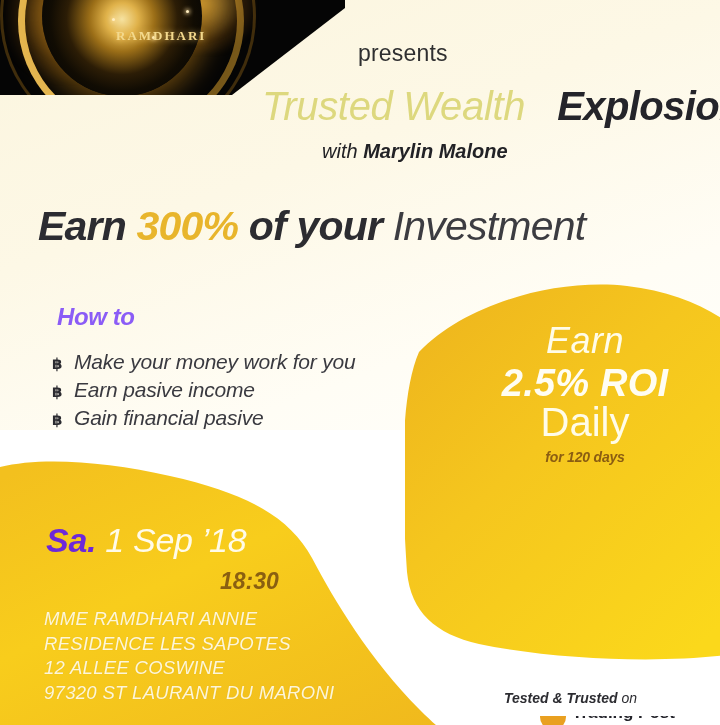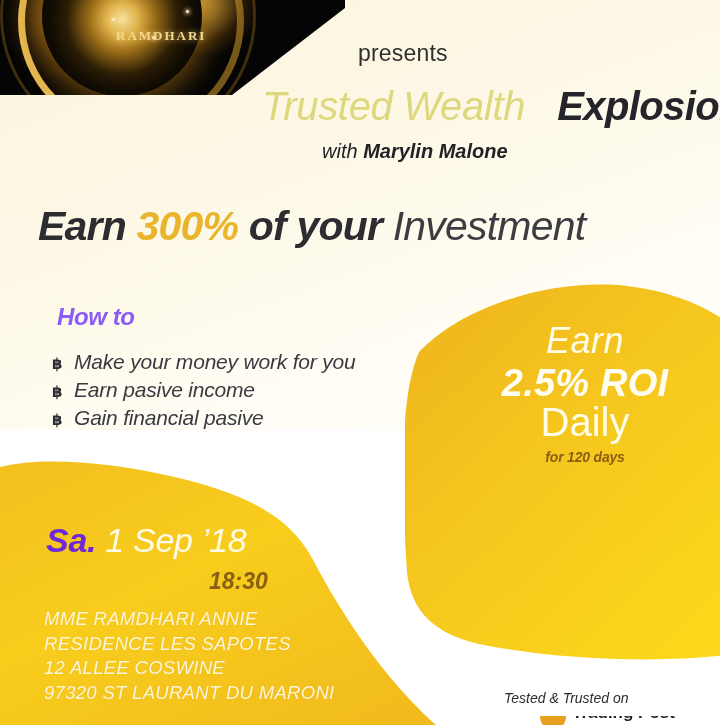--- a/index.html
+++ b/index.html
@@ -246,21 +246,21 @@
   }
   .date-rest {
     font-size: 34px;
     font-style: italic;
     color: #fffbe9;
     letter-spacing: -.3px;
     margin-top: 22px;
   }
   .time {
     position: absolute;
-    left: 209px; top: 568px;
+    left: 220px; top: 568px;
     font-size: 23px;
     font-weight: bold;
     font-style: italic;
     color: #8a5f11;
   }
   .address {
     position: absolute;
     left: 44px; top: 607px;
     font-size: 18.5px;
     font-style: italic;
@@ -273,21 +273,21 @@
 
   
   .trusted {
     position: absolute;
     left: 504px; top: 690px;
     font-size: 14px;
     font-style: italic;
     color: #2c2c31;
     white-space: nowrap;
   }
-  .trusted b { font-weight: normal; }
+  .trusted b { font-weight: bold; }
   .trusted-logo {
     position: absolute;
     left: 540px; top: 716px;
     width: 180px; height: 9px;
     overflow: hidden;
   }
   .tl-dot {
     position: absolute;
     left: 0; top: -12px;
     width: 26px; height: 26px;

